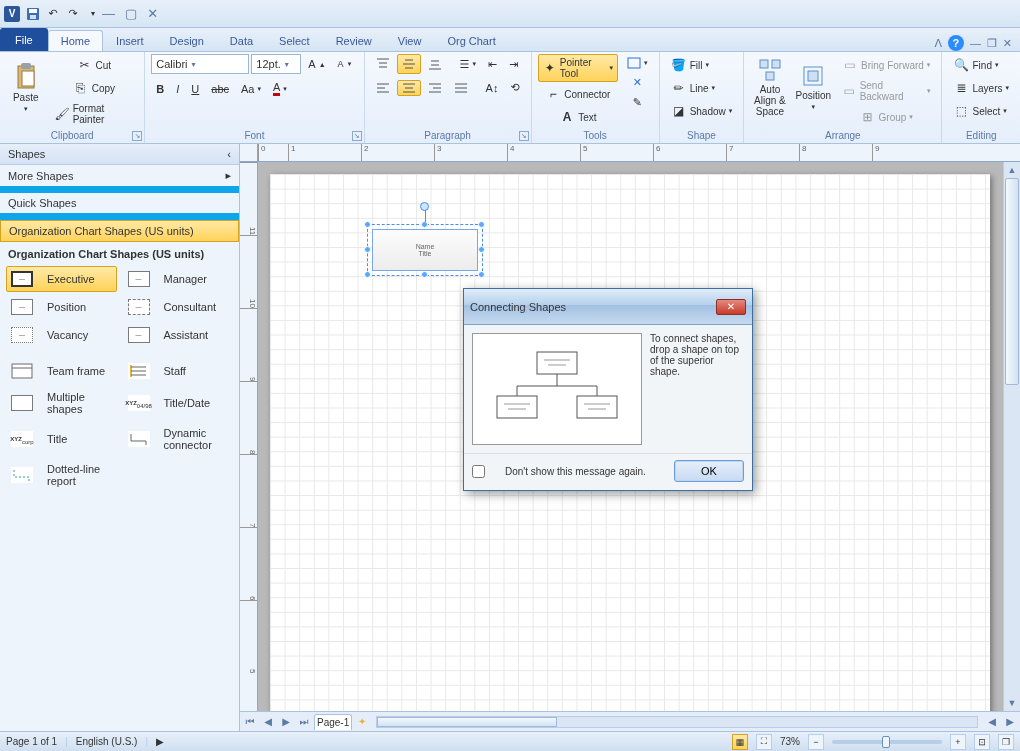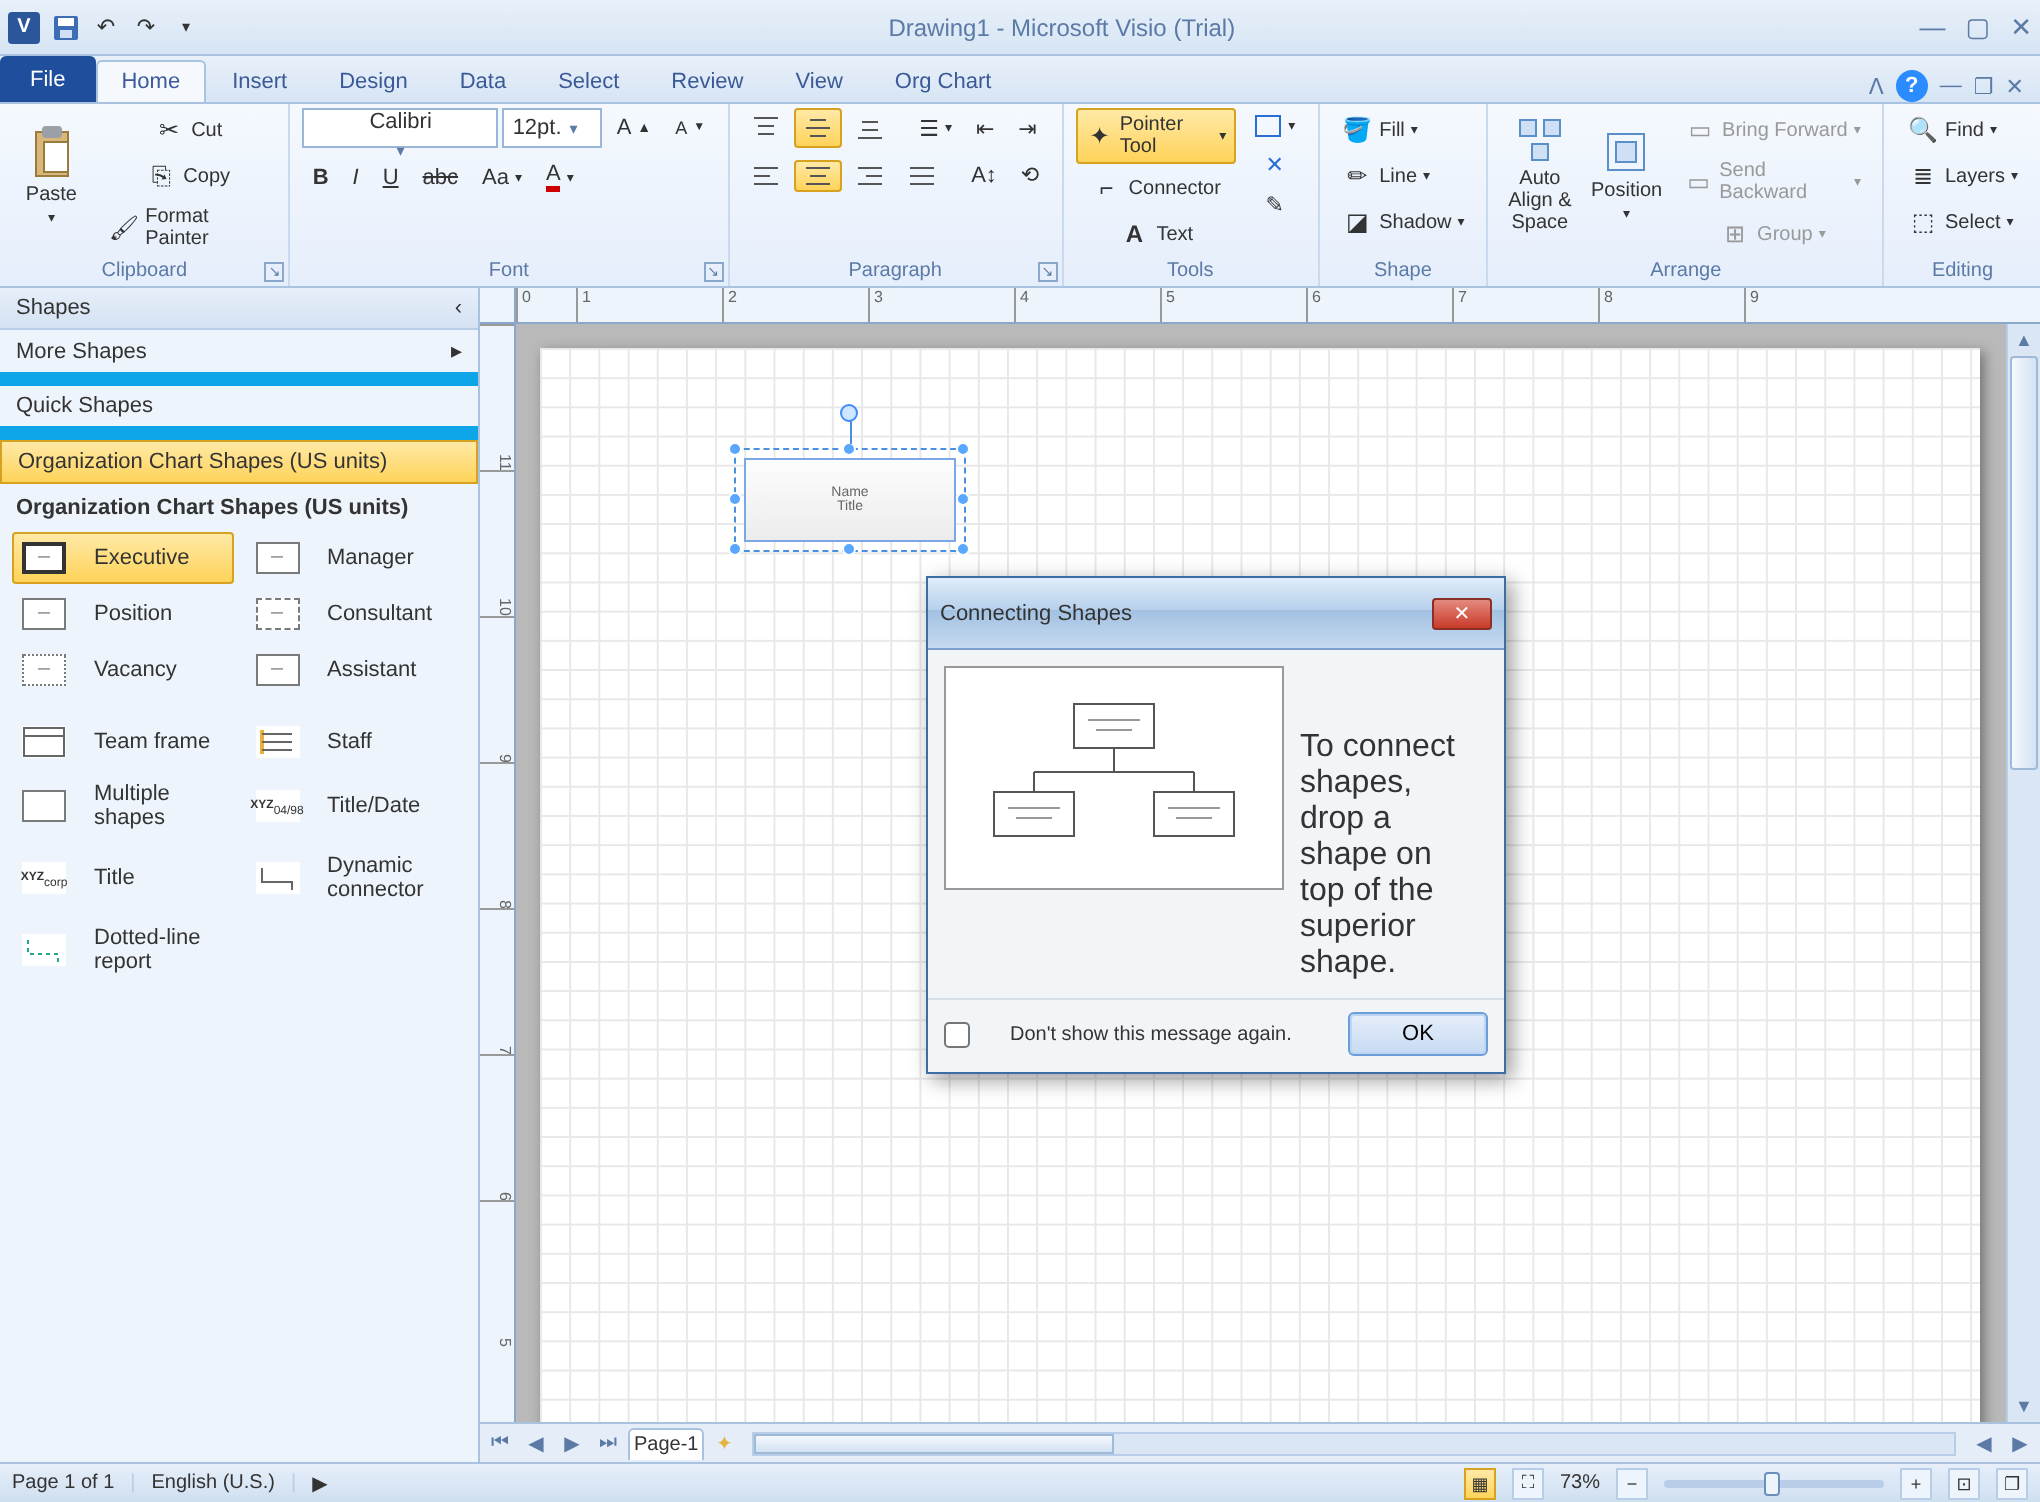--- a/index.html
+++ b/index.html
@@ -67,21 +67,21 @@
 .handle{position:absolute; width:7px; height:7px; background:#59a7ff; border:1px solid #fff; border-radius:50%;}
 .dash-sel{position:absolute; left:97px; top:50px; width:116px; height:52px; border:1px dashed #4a90e2;}
 .rot{position:absolute; width:9px; height:9px; border:1px solid #3d8bff; border-radius:50%; background:#cfe6ff;}
 
 
 .dialog{position:absolute; left:463px; top:288px; width:290px; background:#eef2f6; border:1px solid #3c6ea5; box-shadow:3px 3px 10px rgba(0,0,0,.4);}
 .dlg-title{height:36px; background:linear-gradient(#e0ecf9,#b7d1ec 45%,#a2c1e2 46%,#c6daf0); display:flex; align-items:center; padding:0 6px; font-size:11px; justify-content:space-between; border-bottom:1px solid #7ca1cc;}
 .dlg-close{width:30px; height:16px; background:linear-gradient(#e48a7f,#c93a2a); border:1px solid #8b3026; border-radius:2px; color:#fff; display:flex; align-items:center; justify-content:center; font-size:10px; cursor:pointer;}
 .dlg-body{padding:8px; display:flex; gap:8px; background:#f2f5f8;}
 .dlg-img{width:170px; height:112px; border:1px solid #999; background:#fff; display:flex; align-items:center; justify-content:center;}
-.dlg-txt{font-size:16px; color:#333; width:90px;margin-top:32px;}
+.dlg-txt{font-size:10px; color:#333; width:90px;}
 .dlg-foot{padding:6px 8px 8px 8px; display:flex; align-items:center; justify-content:space-between; background:#f2f5f8; border-top:1px solid #d6dee8;}
 .dlg-foot label{font-size:10px; display:flex; align-items:center; gap:20px;}
 .ok-btn{width:70px; height:22px; background:linear-gradient(#e6eefa,#c7dbf3); border:1px solid #6b9ed8; border-radius:3px; cursor:pointer; font-size:11px; box-shadow:0 0 0 1px #bcd5f0 inset;}
 
 
 .page-tabs{height:20px; background:#e5edf8; border-top:1px solid #a9c2e0; display:flex; align-items:center; font-size:10px; gap:2px; padding:0 2px;}
 .pt-btn{width:16px; height:16px; display:flex; align-items:center; justify-content:center; cursor:pointer; color:#5b7aa6;}
 .pt-tab{padding:2px 2px; background:#fff; border:1px solid #a9c2e0; border-bottom:none; border-radius:3px 3px 0 0; cursor:pointer;}
 .hscroll{flex:1; height:12px; background:#dbe6f4; margin:0 4px; border:1px solid #b8cde8; position:relative;}
 .hscroll .thumb{position:absolute; left:0; top:0; height:100%; width:30%; background:linear-gradient(#f4f8fd,#d3e2f3); border:1px solid #9fb9d8;}
@@ -112,21 +112,20 @@
         <svg width="14" height="14">
           <rect x="1" y="1" width="12" height="12" fill="#3d6db5" rx="1"></rect>
           <rect x="3" y="2" width="8" height="4" fill="#fff"></rect>
           <rect x="4" y="8" width="6" height="4" fill="#cfe0f4"></rect>
         </svg>
       </div>
     <div class="qat-btn">↶</div>
     <div class="qat-btn">↷</div>
     <div class="qat-btn" style="font-size:8px;">▾</div>
   </div>
-  <div class="title">Drawing1 - Microsoft Visio (Trial)</div>
   <div class="win-controls">
     <span class="win-btn">—</span>
     <span class="win-btn">▢</span>
     <span class="win-btn">✕</span>
   </div>
 </div>
 
 <div class="tabs">
   <div class="tab file">File</div>
   <div class="tab active">Home</div>
@@ -174,21 +173,21 @@
           </div>
       </div>
     </div>
     <div class="group-label">Clipboard</div>
     <div class="dlg-launcher">↘</div>
   </div>
 
   <div class="group">
     <div class="group-body vstack" style="gap:4px;">
       <div class="hstack">
-        <div class="combo" style="width:98px;flex-direction:column;">
+        <div class="combo" style="width:98px;">
             <span>Calibri</span>
             <span class="arrow">▾</span>
           </div>
         <div class="combo" style="width:50px;">
             <span>12pt.</span>
             <span class="arrow">▾</span>
           </div>
         <div class="rbtn" style="font-size:11px;">A<sup style="font-size:7px;">▲</sup></div>
         <div class="rbtn" style="font-size:9px;">A<sup style="font-size:6px;">▼</sup></div>
       </div>

